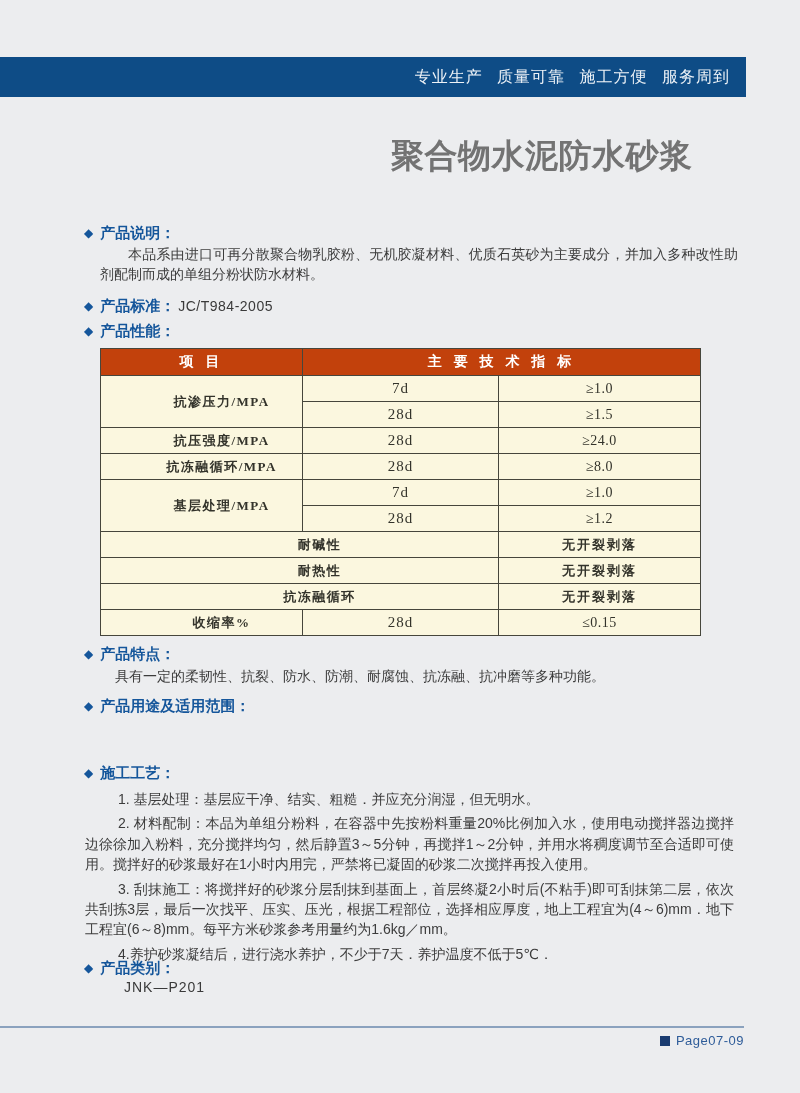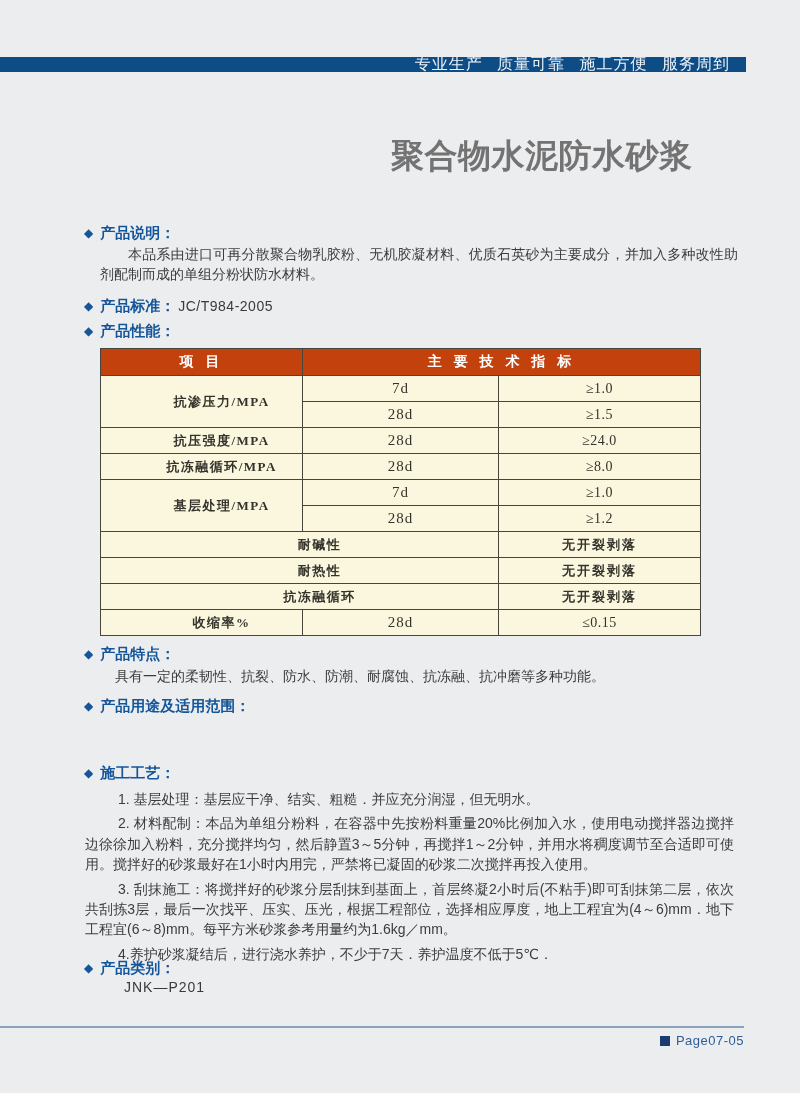--- a/index.html
+++ b/index.html
@@ -9,21 +9,21 @@
     width: 800px;
     height: 1093px;
     background: #ECEDEF;
     overflow: hidden;
   }
 
   
   .topbar {
     position: absolute;
     top: 57px; left: 0;
-    width: 746px; height: 15px;
+    width: 746px; height: 40px;
     background: #0E4C86;
     display: flex;
     align-items: center;
     justify-content: flex-end;
     padding-right: 16px;
     box-sizing: border-box;
   }
   .topbar .slogan {
     color: #EDF2F7;
     font-size: 16px;
@@ -281,16 +281,16 @@
   </div>
 
   <div class="sec-head" style="top:959px">
     <span class="diamond">◆</span>
     <span>产品类别：</span>
   </div>
   <div class="category-value">JNK—P201</div>
 
   <div class="footer-line"></div>
   <div class="footer-text">
-    <span class="marker"></span><span>Page07-05</span>
+    <span class="marker"></span><span>Page07-09</span>
   </div>
 
 </div>
 
 </body></html>

